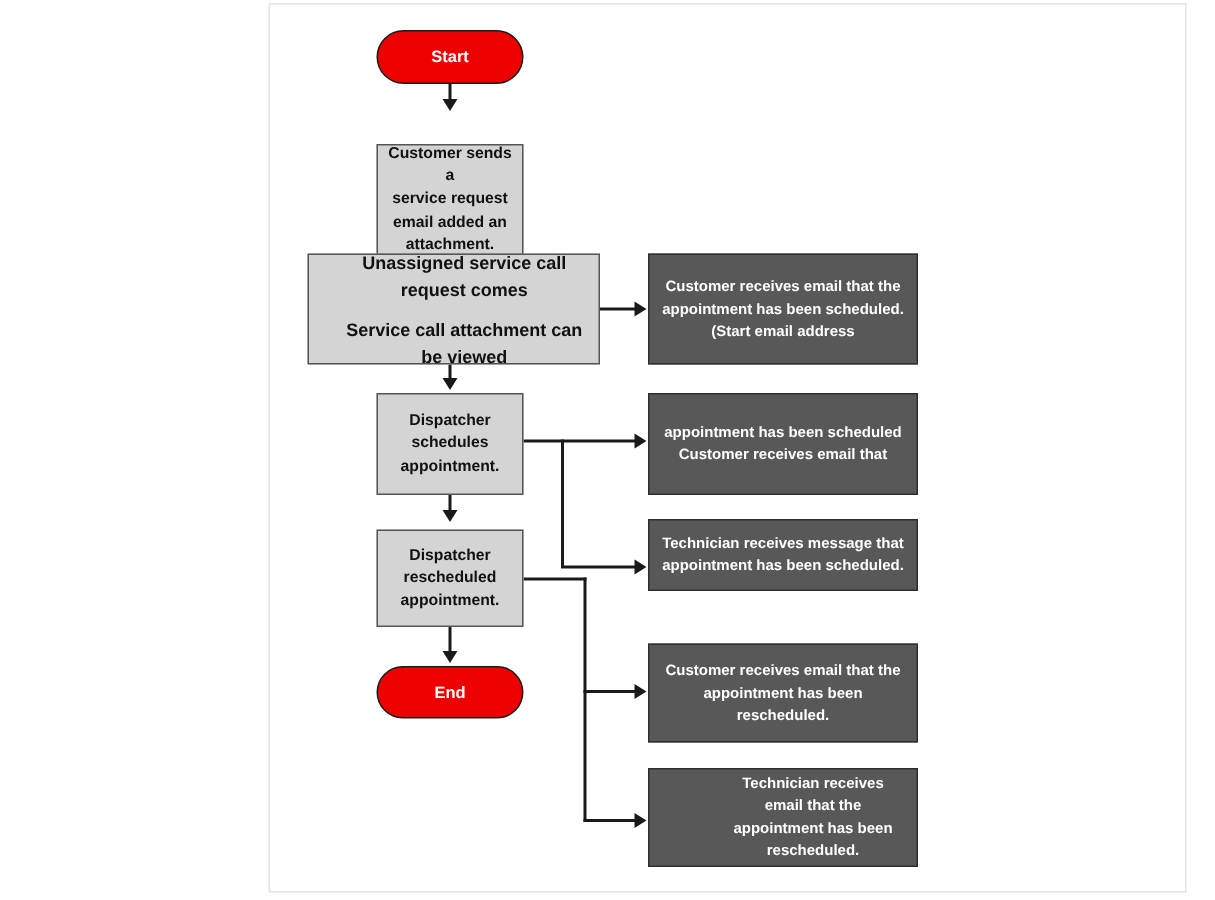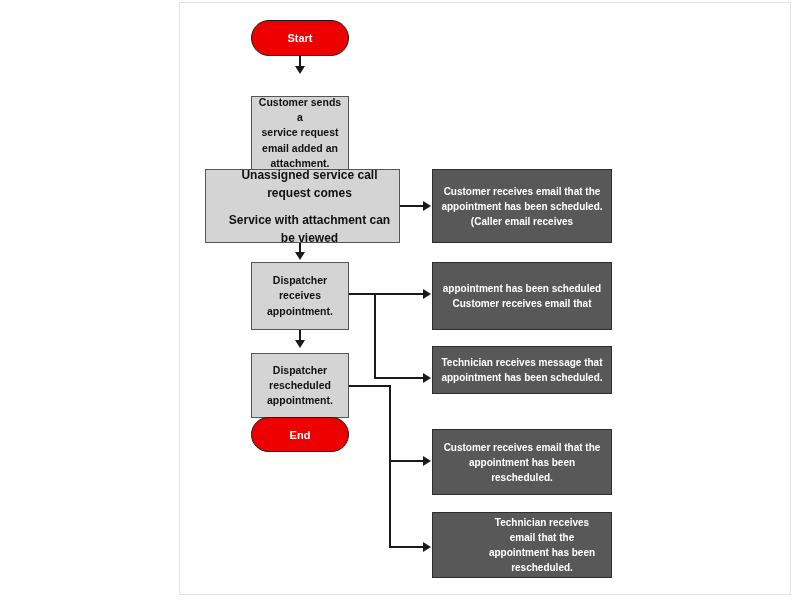--- a/index.html
+++ b/index.html
@@ -165,49 +165,49 @@
       <span class="txt">service request</span>
       <span class="txt">email added an</span>
       <span class="txt">attachment.</span>
     </span>
   </div>
 
   <div class="proc wide" style="left:205px; top:169px; width:195px; height:74px;">
     <span>
       <span class="txt">Unassigned service call request comes</span>
       <span class="blankline"></span>
-      <span class="txt">Service with attachment can be viewed</span>
+      <span class="txt">Service call attachment can be viewed</span>
     </span>
   </div>
 
   <div class="proc" style="left:251px; top:262px; width:98px; height:68px;">
     <span>
       <span class="txt">Dispatcher</span>
-      <span class="txt">receives</span>
+      <span class="txt">schedules</span>
       <span class="txt">appointment.</span>
     </span>
   </div>
 
   <div class="proc" style="left:251px; top:353px; width:98px; height:65px;">
     <span>
       <span class="txt">Dispatcher</span>
       <span class="txt">rescheduled</span>
       <span class="txt">appointment.</span>
     </span>
   </div>
 
-  <div class="terminator" style="left:251px; top:417px; width:98px; height:35px;">
+  <div class="terminator" style="left:251px; top:444px; width:98px; height:35px;">
     <span class="txt">End</span>
   </div>
 
   <div class="dark" style="left:432px; top:169px; width:180px; height:74px;">
     <span>
       <span class="txt">Customer receives email that the</span>
       <span class="txt">appointment has been scheduled.</span>
-      <span class="txt">(Caller email receives</span>
+      <span class="txt">(Start email address</span>
     </span>
   </div>
 
   <div class="dark" style="left:432px; top:262px; width:180px; height:68px;">
     <span>
       <span class="txt">appointment has been scheduled</span>
       <span class="txt">Customer receives email that</span>
     </span>
   </div>
 

